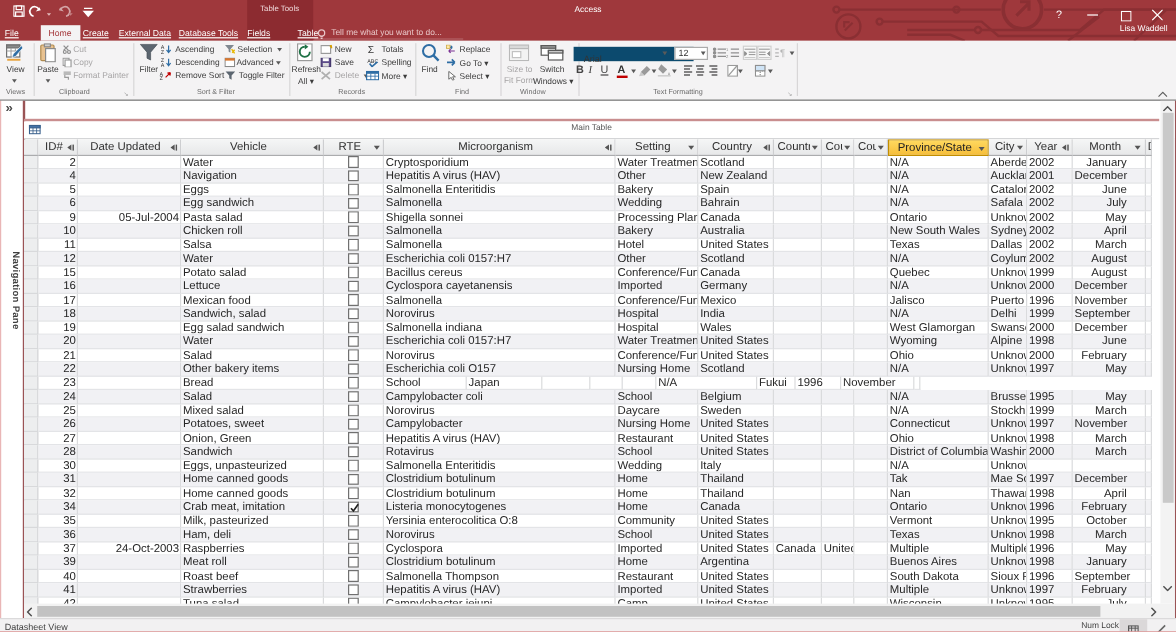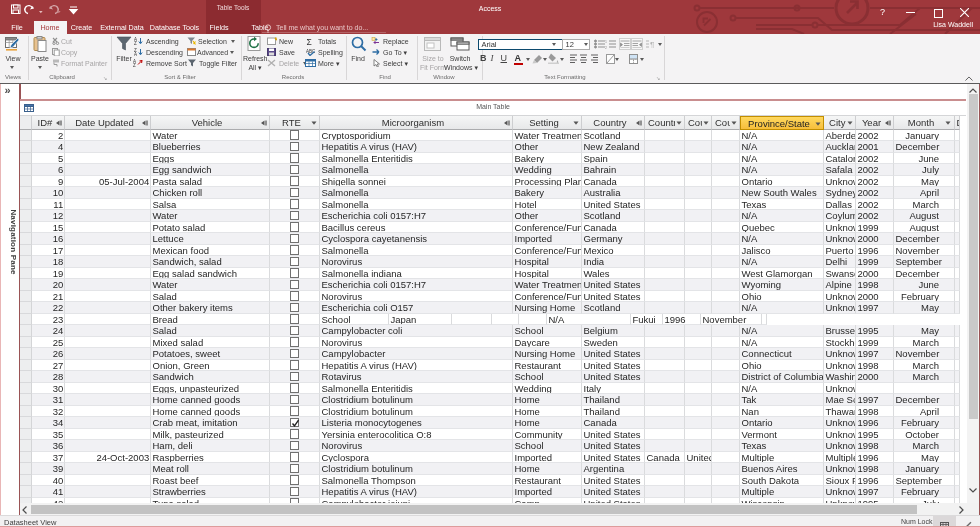--- a/index.html
+++ b/index.html
@@ -5,21 +5,21 @@
 #app{position:relative;width:980px;height:527px;background:#fff;}
 .abs{position:absolute;}
 
 #titlebar{left:0;top:0;width:980px;height:33.5px;background:#9F383C;overflow:hidden;}
 #ctxbox{left:205.5px;top:0;width:55px;height:33.5px;background:#8C2B30;}
 #ctxlabel{left:205.5px;top:4px;width:55px;text-align:center;font-size:6.5px;color:#f0dadb;}
 #accessT{left:430px;top:4.5px;width:120px;text-align:center;font-size:7px;color:#fff;}
 #lisa{left:890px;top:21px;width:83px;text-align:right;font-size:7px;color:#fff;}
 .wbtn{top:7px;color:#fff;font-size:9px;font-weight:400;}
 
-.tab{top:21.5px;height:12px;color:#fff;font-size:7.2px;line-height:12px;text-align:center;}
+.tab{top:21.5px;height:12px;color:#fff;font-size:7.2px;line-height:12px;text-align:left;text-decoration:underline;}
 #tabHome{left:33.5px;top:21px;width:33px;height:12.5px;background:#F4F3F4;color:#A4373A;line-height:13px;}
 #tellme{left:276px;top:23.5px;font-size:7px;color:#e8c6c7;}
 #tellme-line{left:262px;top:32.2px;width:124px;height:1px;background:rgba(255,255,255,0.22);}
 
 #ribbon{left:0;top:33.5px;width:980px;height:49.5px;background:#F4F3F4;overflow:hidden;}
 .gsep{top:2px;height:44px;width:1px;background:#D8D6D7;}
 .glabel{top:40.5px;font-size:6px;color:#6a6a6a;text-align:center;white-space:nowrap;}
 .blabel{font-size:7px;color:#3c3c3c;text-align:center;white-space:nowrap;}
 .slabel{font-size:7px;color:#3c3c3c;white-space:nowrap;}
 .dd{width:0;height:0;border-left:2.5px solid transparent;border-right:2.5px solid transparent;border-top:3px solid #5a5a5a;display:inline-block;}
@@ -285,21 +285,21 @@
 <svg class="abs" style="left:450px;top:3px;" width="20" height="14" viewBox="0 0 20 14">
         <rect x="1" y="1" width="12" height="8" fill="#fff" stroke="#5a5a5a"></rect>
         <rect x="1" y="1" width="12" height="2.2" fill="#9a9a9a" stroke="#5a5a5a"></rect>
         <rect x="7" y="5" width="12" height="8" fill="#fff" stroke="#5a5a5a"></rect>
         <rect x="7" y="5" width="12" height="2.2" fill="#c9c9c9" stroke="#5a5a5a"></rect>
       </svg>
 <div class="abs blabel" style="left:446px;width:28px;top:21.5px;">Switch</div>
 <div class="abs blabel" style="left:444px;width:34px;top:30px;">Windows&nbsp;▾</div>
 <div class="abs glabel" style="left:428px;width:32px;">Window</div>
 <div class="abs gsep" style="left:482px;"></div>
-<div class="abs" style="left:477.5px;top:5px;width:100px;height:11px;background:#fff;border:1px solid #0c4a6e;font-size:7.5px;color:#333;line-height:9.5px;padding-left:3px;">Arial</div>
+<div class="abs" style="left:477.5px;top:5px;width:100px;height:11px;background:#fff;border:6px solid #0c4a6e;font-size:7.5px;color:#333;line-height:9.5px;padding-left:3px;">Arial</div>
 <div class="abs dd" style="left:552px;top:9px;"></div>
 <div class="abs" style="left:561.5px;top:5px;width:28.5px;height:11px;background:#fff;border:1px solid #ABABAB;font-size:7.5px;color:#333;line-height:9.5px;padding-left:3px;">12</div>
 <div class="abs dd" style="left:583.5px;top:9px;"></div>
 <svg class="abs" style="left:593.5px;top:5.5px;" width="11" height="10" viewBox="0 0 11 10">
         <g stroke="#8f8f8f">
           <path d="M4 2 h7 M4 5 h7 M4 8 h7"></path>
           <circle cx="1.5" cy="2" r="1" fill="#8f8f8f"></circle>
           <circle cx="1.5" cy="5" r="1" fill="#8f8f8f"></circle>
           <circle cx="1.5" cy="8" r="1" fill="#8f8f8f"></circle>
         </g>
@@ -497,21 +497,21 @@
         <div class="c c11">N/A</div>
         <div class="c c12">Aberdee</div>
         <div class="c c13">2002</div>
         <div class="c c14 rt">January</div>
         <div class="c c15"></div>
       </div>
 <div class="dr alt">
         <div class="c c0"></div>
         <div class="c c1 rt">4</div>
         <div class="c c2 rt"></div>
-        <div class="c c3">Blueberries</div>
+        <div class="c c3">Navigation</div>
         <div class="c c4 ct"><span class="cb"></span></div>
         <div class="c c5">Hepatitis A virus (HAV)</div>
         <div class="c c6">Other</div>
         <div class="c c7">New Zealand</div>
         <div class="c c8"></div>
         <div class="c c9"></div>
         <div class="c c10"></div>
         <div class="c c11">N/A</div>
         <div class="c c12">Auckland</div>
         <div class="c c13">2001</div>

